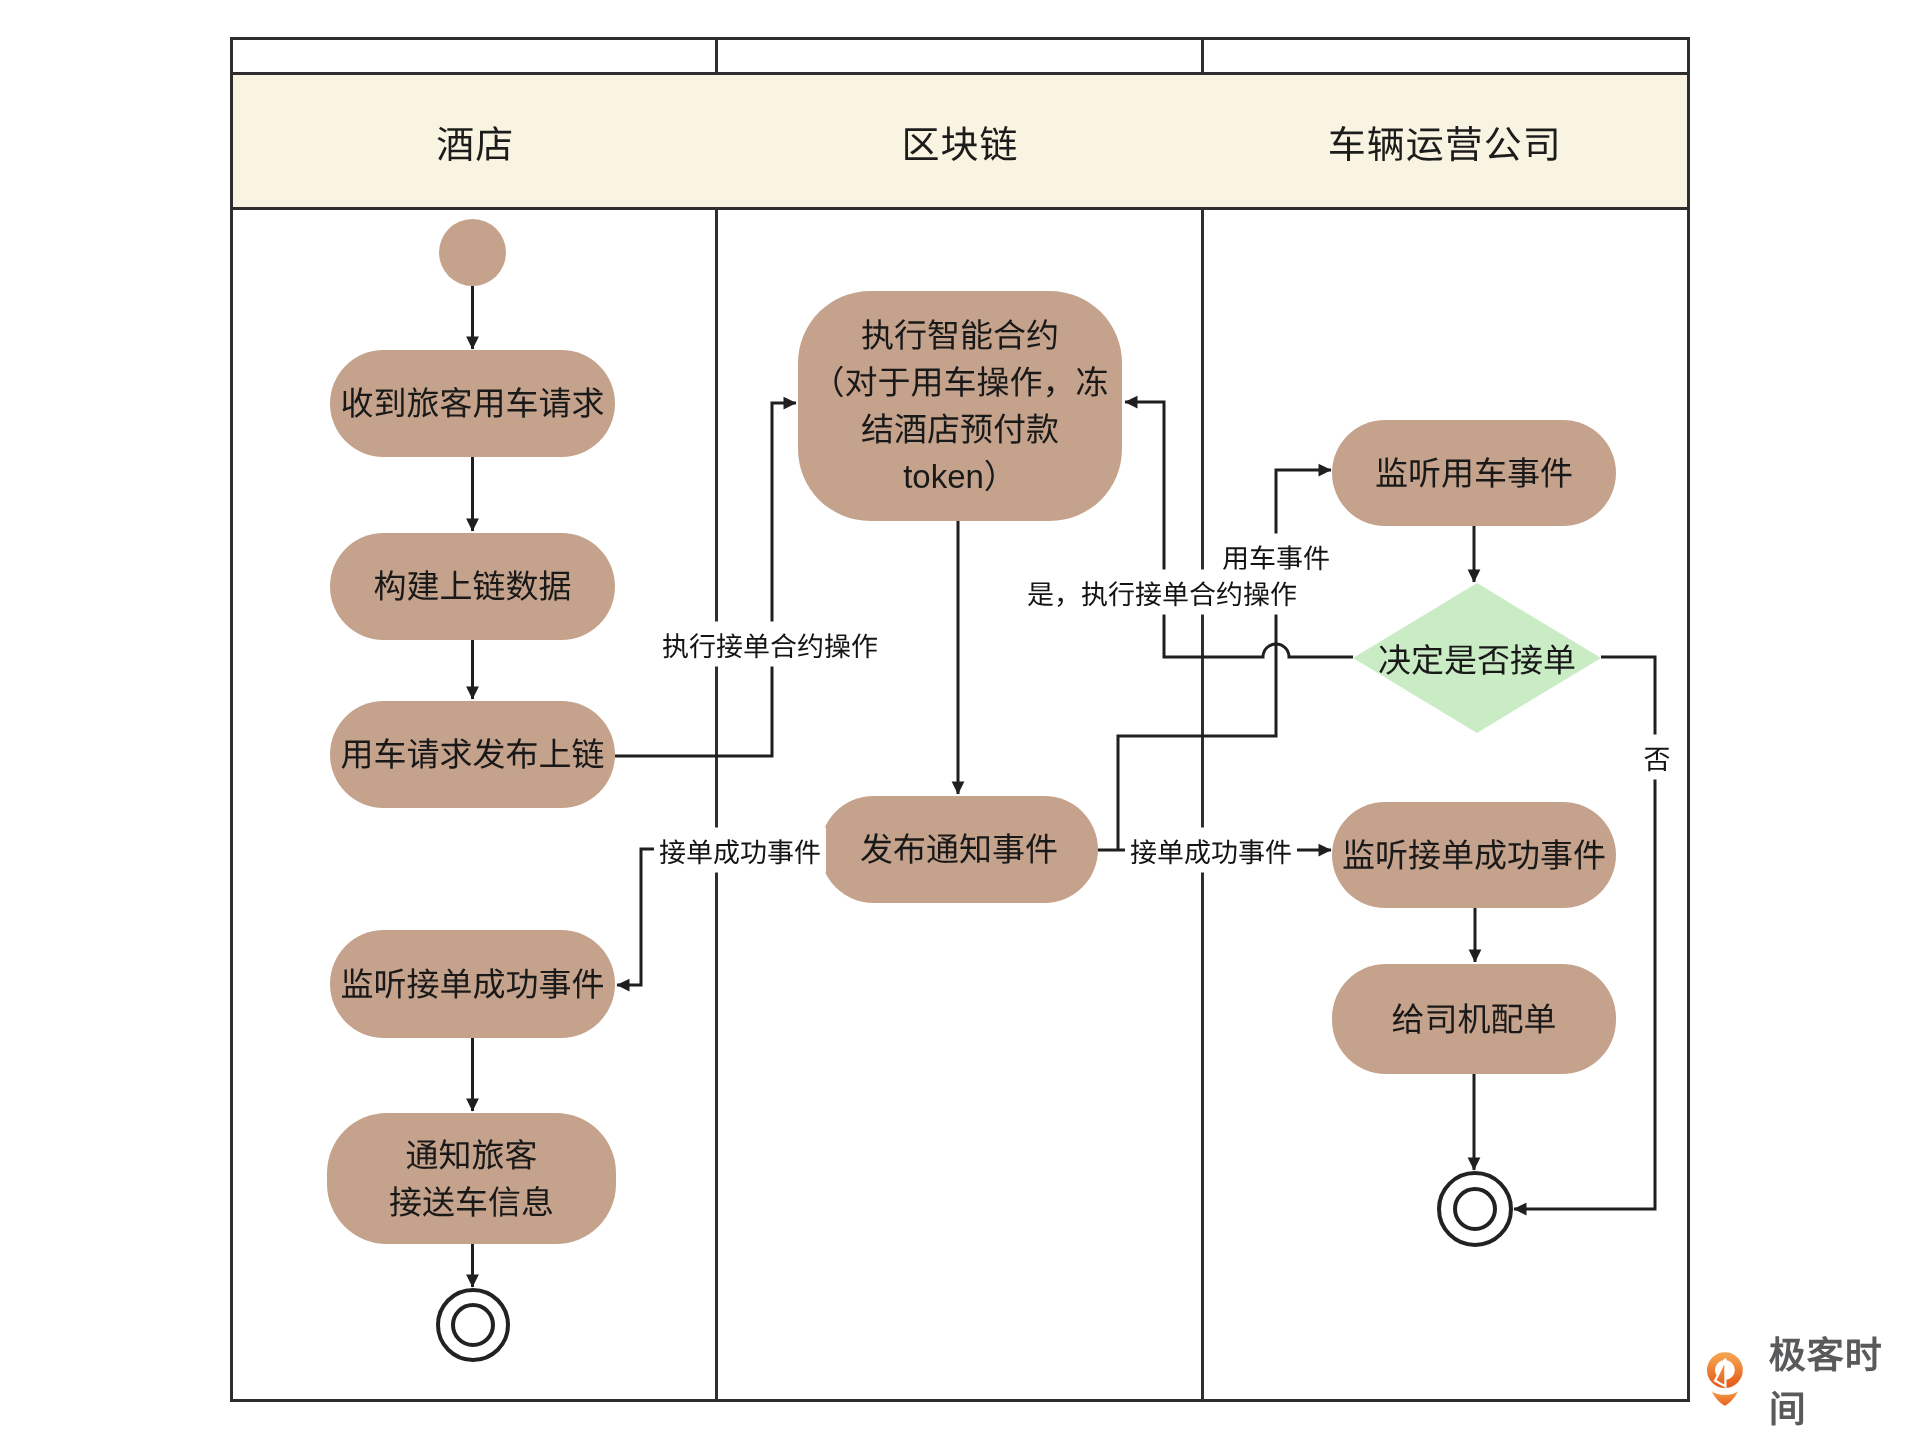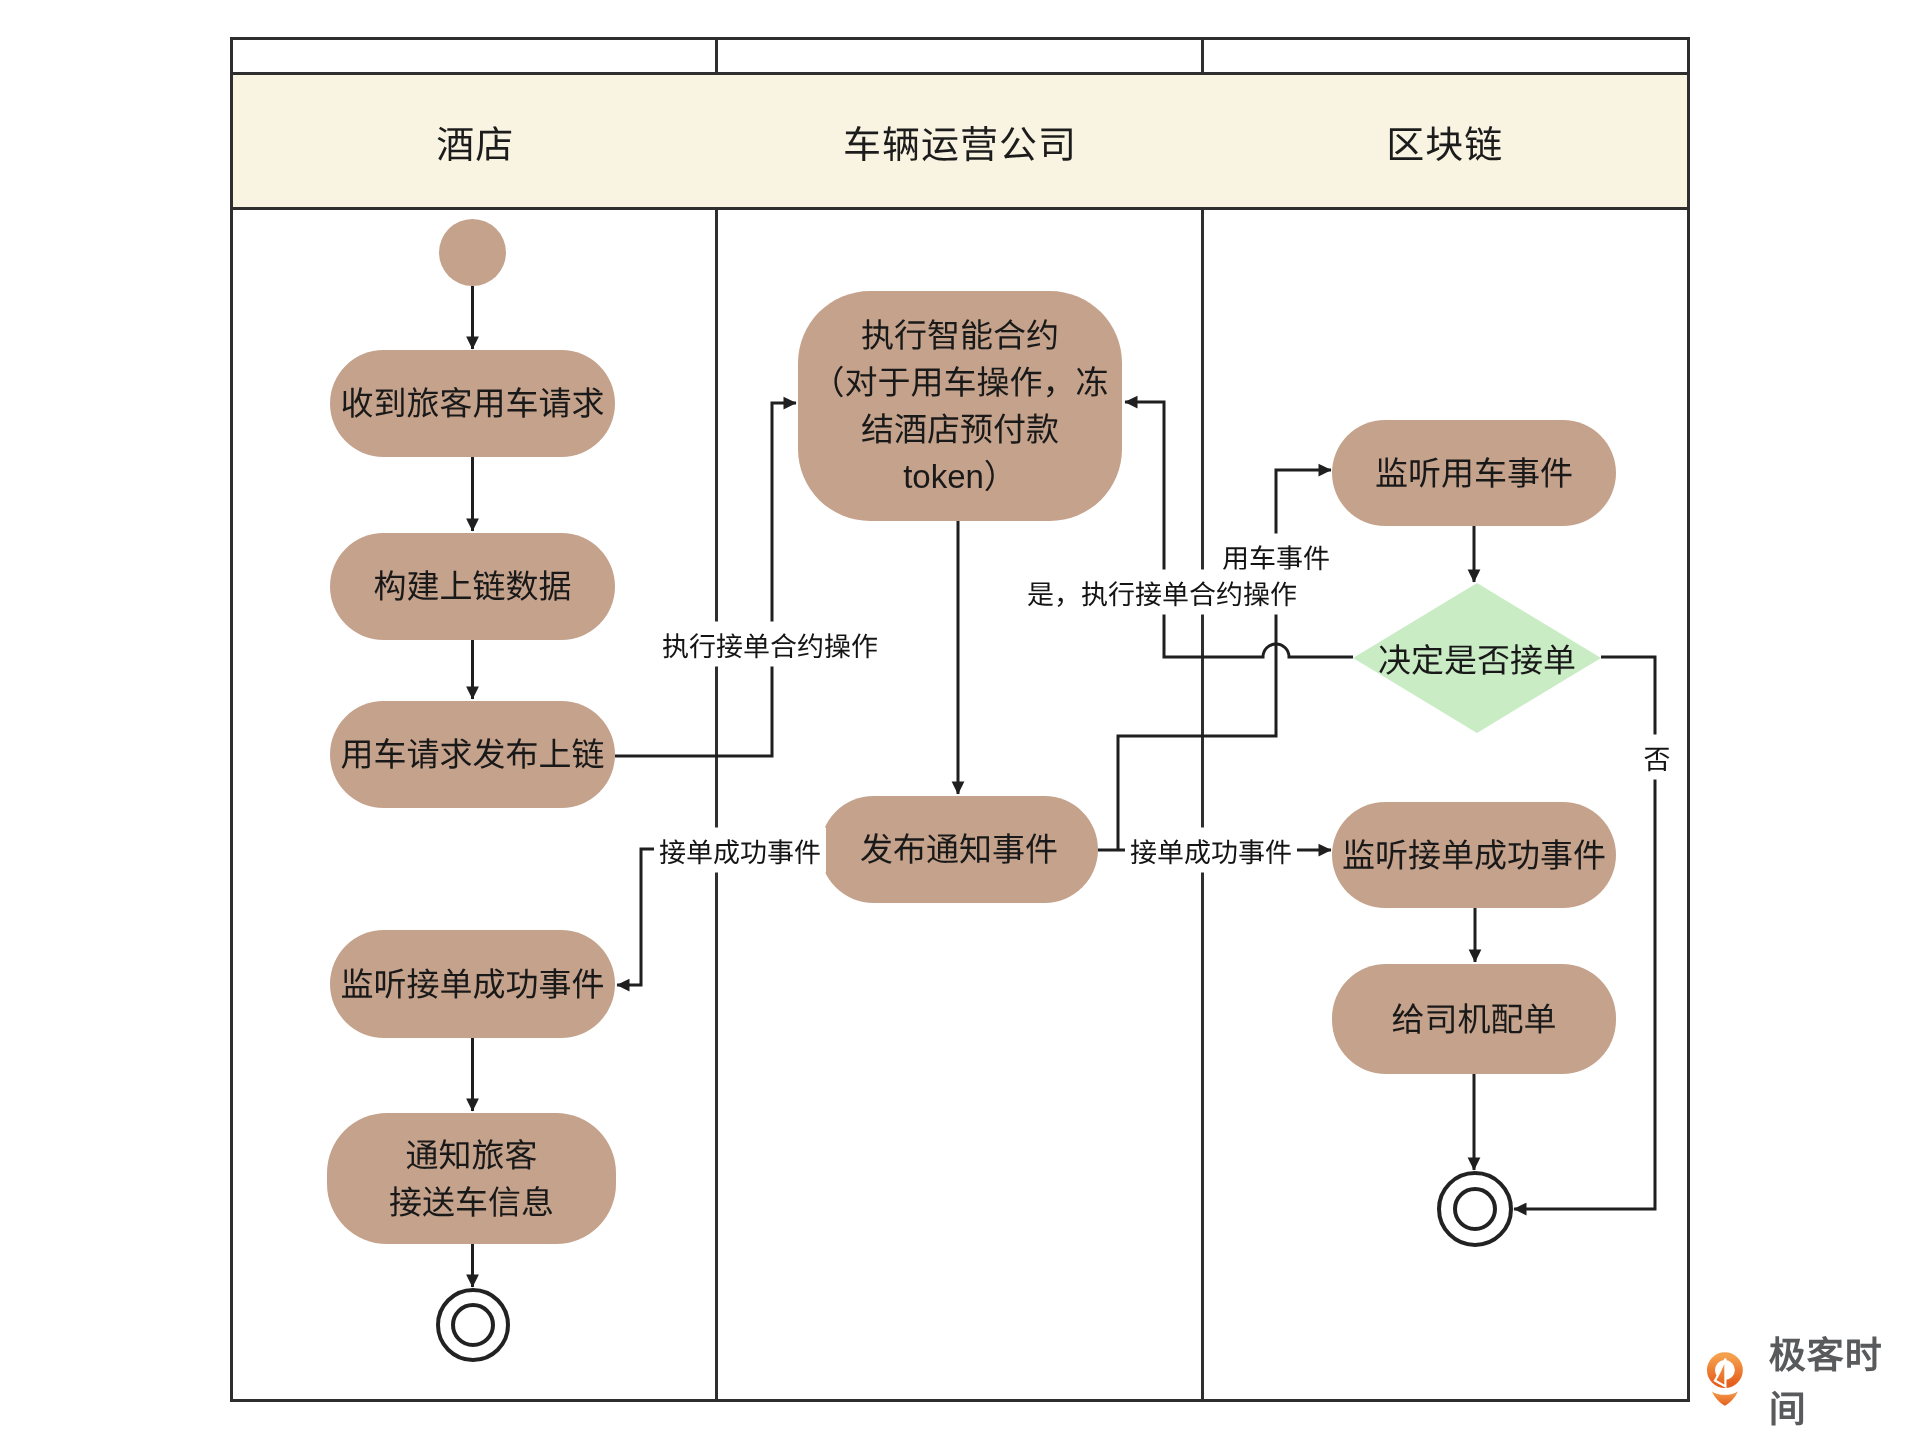--- a/index.html
+++ b/index.html
@@ -72,22 +72,22 @@
 </head>
 <body>
 
 <div id="stage">
 
   <div class="table-frame"></div>
   <div class="vline v1"></div>
   <div class="vline v2"></div>
   <div class="lane-header">
     <div class="cell">酒店</div>
+    <div class="cell">区块链</div>
     <div class="cell">车辆运营公司</div>
-    <div class="cell">区块链</div>
   </div>
 
   <svg class="wires" viewBox="0 0 1920 1440">
     <defs>
       <marker id="arrow" viewBox="0 0 12 12" refX="10.6" refY="6" markerWidth="17" markerHeight="15" orient="auto" markerUnits="userSpaceOnUse">
         <path d="M0.6,0.9 L11,6 L0.6,11.1 Z" fill="#1f1f1f" stroke="none"></path>
       </marker>
     </defs>
     <path class="wire" d="M472.5,286 V349" marker-end="url(#arrow)"></path>
     <path class="wire" d="M472.5,457 V531" marker-end="url(#arrow)"></path>

